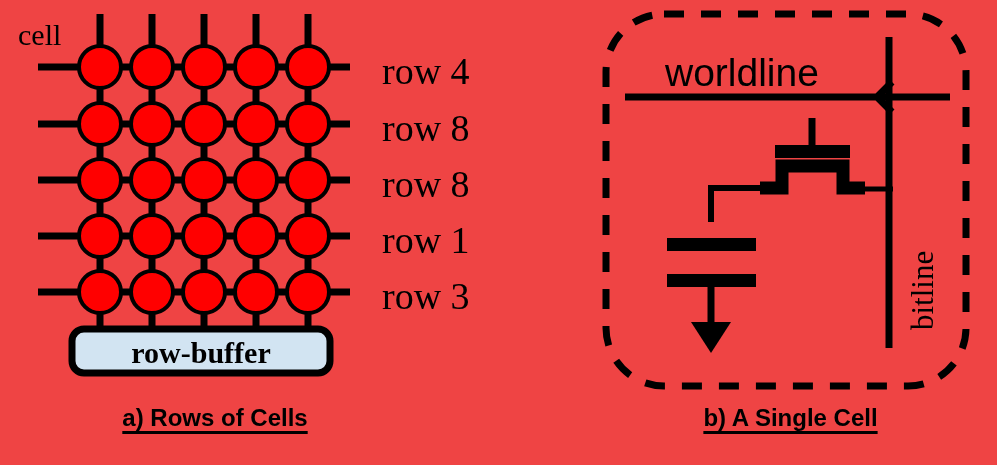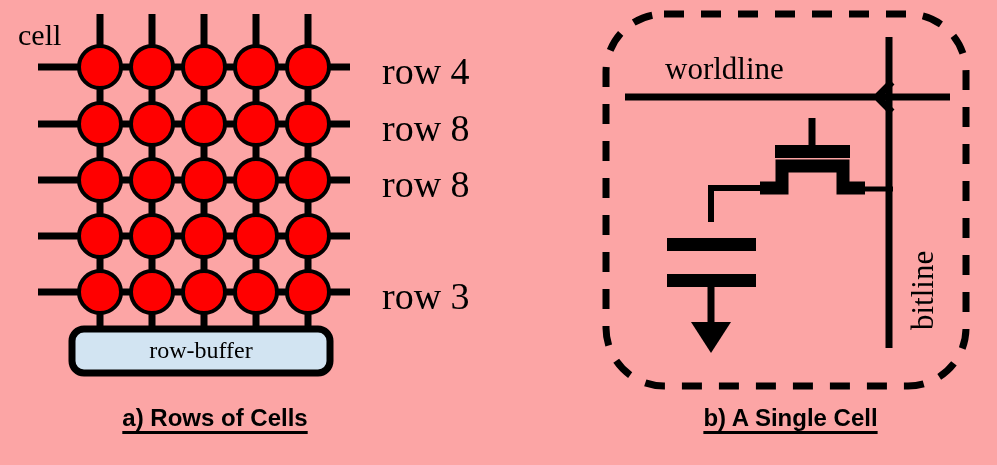--- a/index.html
+++ b/index.html
@@ -7,21 +7,21 @@
     padding: 0;
     background: #ffffff;
   }
   body {
     font-family: "Liberation Serif", serif;
   }
   #figure {
     position: relative;
     width: 997px;
     height: 465px;
-    background: #fca5a5;
+    background: #ef4444;
     overflow: hidden;
   }
   .panel {
     position: absolute;
     top: 0;
     height: 465px;
   }
   #panel-a { left: 0; width: 560px; }
   #panel-b { left: 560px; width: 437px; }
 
@@ -57,30 +57,30 @@
     position: absolute;
     font-family: "Liberation Serif", serif;
     font-size: 30px;
     color: #000;
     white-space: nowrap;
     line-height: 1;
   }
   .lbl-buffer {
     position: absolute;
     font-family: "Liberation Serif", serif;
-    font-weight: normal;
-    font-size: 24px;
+    font-weight: bold;
+    font-size: 30px;
     color: #000;
     white-space: nowrap;
     line-height: 1;
   }
   .lbl-wordline {
     position: absolute;
-    font-family: Liberation Serif, serif;
-    font-size: 31px;
+    font-family: Liberation Sans, sans-serif;
+    font-size: 39px;
     color: #000;
     white-space: nowrap;
     line-height: 1;
   }
   .lbl-bitline {
     position: absolute;
     font-family: "Liberation Serif", serif;
     font-size: 31px;
     color: #000;
     white-space: nowrap;
@@ -146,20 +146,21 @@
       </g>
 
       <rect x="72" y="329" width="258" height="44" rx="12" ry="12" fill="#D2E4F2" stroke="#000" stroke-width="7"></rect>
     </svg>
 
     <div class="lbl-cell" style="left:18px; top:20px;">cell</div>
 
     <div class="lbl-row" style="left:382px; top:52px;">row 4</div>
     <div class="lbl-row" style="left:382px; top:109px;">row 8</div>
     <div class="lbl-row" style="left:382px; top:165px;">row 8</div>
+    <div class="lbl-row" style="left:382px; top:221px;">row 1</div>
     <div class="lbl-row" style="left:382px; top:277px;">row 3</div>
 
     <div class="lbl-buffer" style="left:72px; top:338px; width:258px; text-align:center;">row-buffer</div>
   </div>
 
   <div class="panel" id="panel-b">
     <svg width="437" height="465" viewBox="0 0 437 465">
 
       <rect x="46" y="14" width="360" height="372" rx="58" ry="58" fill="none" stroke="#000" stroke-width="7" stroke-dasharray="20 17" stroke-linecap="butt"></rect>
 

